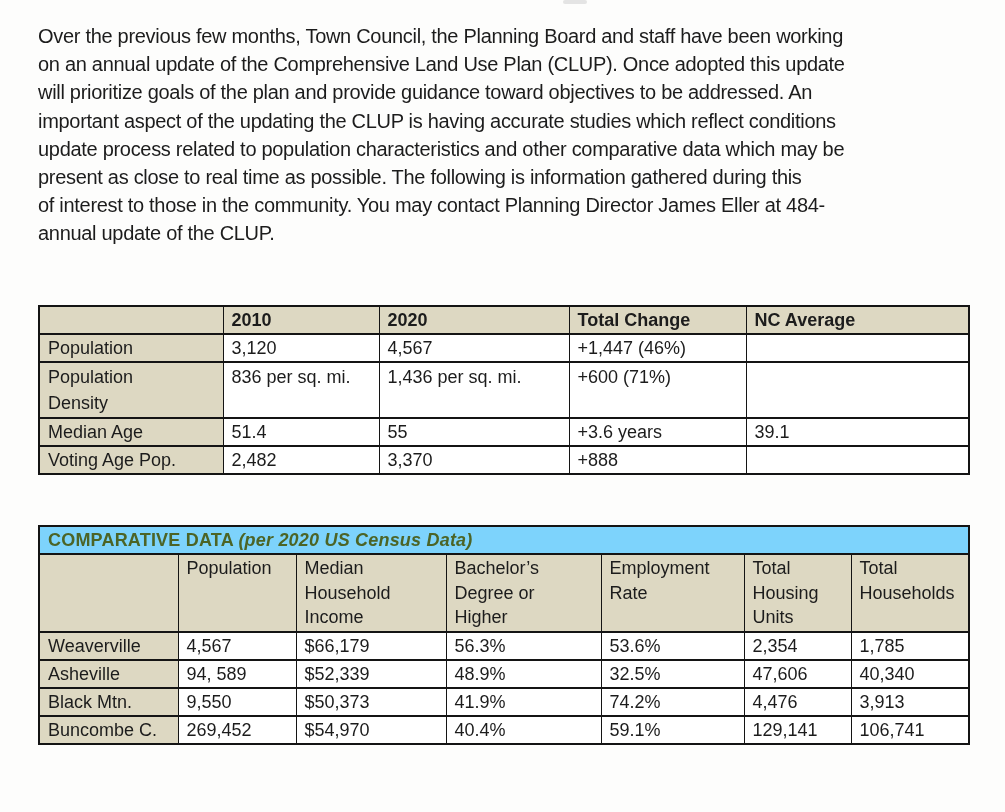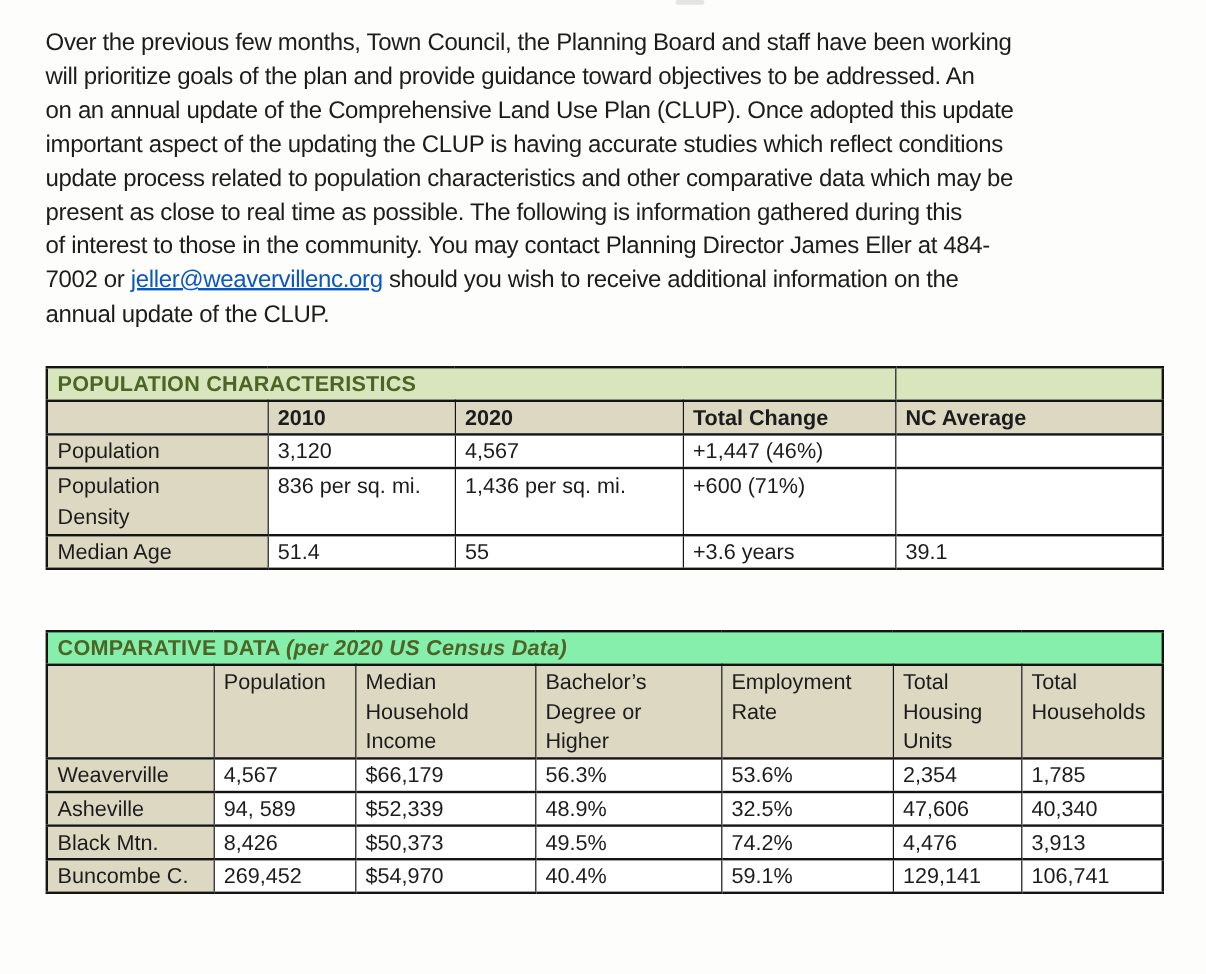--- a/index.html
+++ b/index.html
@@ -45,65 +45,58 @@
   .t2 col.c0 { width: 139px; } .t2 col.c1 { width: 118px; }
   .t2 col.c2 { width: 150px; } .t2 col.c3 { width: 155px; }
   .t2 col.c4 { width: 143px; } .t2 col.c5 { width: 107px; }
   .t2 col.c6 { width: 118px; }
 
   td.bar {
     color: #4c6426; font-weight: bold; font-size: 21px;
     letter-spacing: .2px; height: 28px; padding-left: 10px;
   }
   .green1 { background: #d9e6bd; }
-  .green2 { background: #86efac; }
+  .green2 { background: #7dd3fc; }
   .bar .subtitle { font-style: italic; }
   .beige { background: #ddd8c2; }
   .prewrap { white-space: pre-line; }
   .topalign { vertical-align: top; }
   .t1 tr.colhead td { height: 24px; font-weight: bold; }
   .t1 tr.data td { height: 23px; }
   .t1 tr.tall td { height: 51px; line-height: 26px; }
   .t2 tr.colhead td { height: 72px; vertical-align: top; line-height: 24.5px; }
   .t2 tr.data td { height: 24px; margin-top: 47px; }
 </style>
 </head>
 <body>
 
 <div class="page">
 
   <div class="top-fragment"></div>
 
   <div class="intro">
     <div class="line">Over the previous few months, Town Council, the Planning Board and staff have been working</div>
+    <div class="line">on an annual update of the Comprehensive Land Use Plan (CLUP). Once adopted this update</div>
     <div class="line">will prioritize goals of the plan and provide guidance toward objectives to be addressed. An</div>
-    <div class="line">on an annual update of the Comprehensive Land Use Plan (CLUP). Once adopted this update</div>
     <div class="line">important aspect of the updating the CLUP is having accurate studies which reflect conditions</div>
     <div class="line">update process related to population characteristics and other comparative data which may be</div>
     <div class="line">present as close to real time as possible. The following is information gathered during this</div>
     <div class="line">of interest to those in the community. You may contact Planning Director James Eller at 484-</div>
-    <div class="line">
-      <span>7002 or </span><a class="email" href="#">jeller@weavervillenc.org</a><span> should you wish to receive additional information on the</span>
-    </div>
     <div class="line">annual update of the CLUP.</div>
   </div>
 
   <table class="doc t1">
     <colgroup>
         <col class="c0">
         <col class="c1">
         <col class="c2">
         <col class="c3">
         <col class="c4">
       </colgroup>
     <tbody>
-      <tr>
-        <td class="bar green1" colspan="4">POPULATION CHARACTERISTICS</td>
-        <td class="green1"></td>
-      </tr>
       <tr class="colhead">
         <td class="beige"></td>
         <td class="beige">2010</td>
         <td class="beige">2020</td>
         <td class="beige">Total Change</td>
         <td class="beige">NC Average</td>
       </tr>
       <tr class="data">
         <td class="beige">Population</td>
         <td>3,120</td>
@@ -118,20 +111,27 @@
         <td class="topalign">1,436 per sq. mi.</td>
         <td class="topalign">+600 (71%)</td>
         <td class="topalign"></td>
       </tr>
       <tr class="data">
         <td class="beige">Median Age</td>
         <td>51.4</td>
         <td>55</td>
         <td>+3.6 years</td>
         <td>39.1</td>
+      </tr>
+      <tr class="data">
+        <td class="beige">Voting Age Pop.</td>
+        <td>2,482</td>
+        <td>3,370</td>
+        <td>+888</td>
+        <td></td>
       </tr>
     </tbody>
   </table>
 
   <table class="doc t2">
     <colgroup>
         <col class="c0">
         <col class="c1">
         <col class="c2">
         <col class="c3">
@@ -173,23 +173,23 @@
         <td class="beige">Asheville</td>
         <td>94, 589</td>
         <td>$52,339</td>
         <td>48.9%</td>
         <td>32.5%</td>
         <td>47,606</td>
         <td>40,340</td>
       </tr>
       <tr class="data">
         <td class="beige">Black Mtn.</td>
-        <td>8,426</td>
+        <td>9,550</td>
         <td>$50,373</td>
-        <td>49.5%</td>
+        <td>41.9%</td>
         <td>74.2%</td>
         <td>4,476</td>
         <td>3,913</td>
       </tr>
       <tr class="data">
         <td class="beige">Buncombe C.</td>
         <td>269,452</td>
         <td>$54,970</td>
         <td>40.4%</td>
         <td>59.1%</td>

